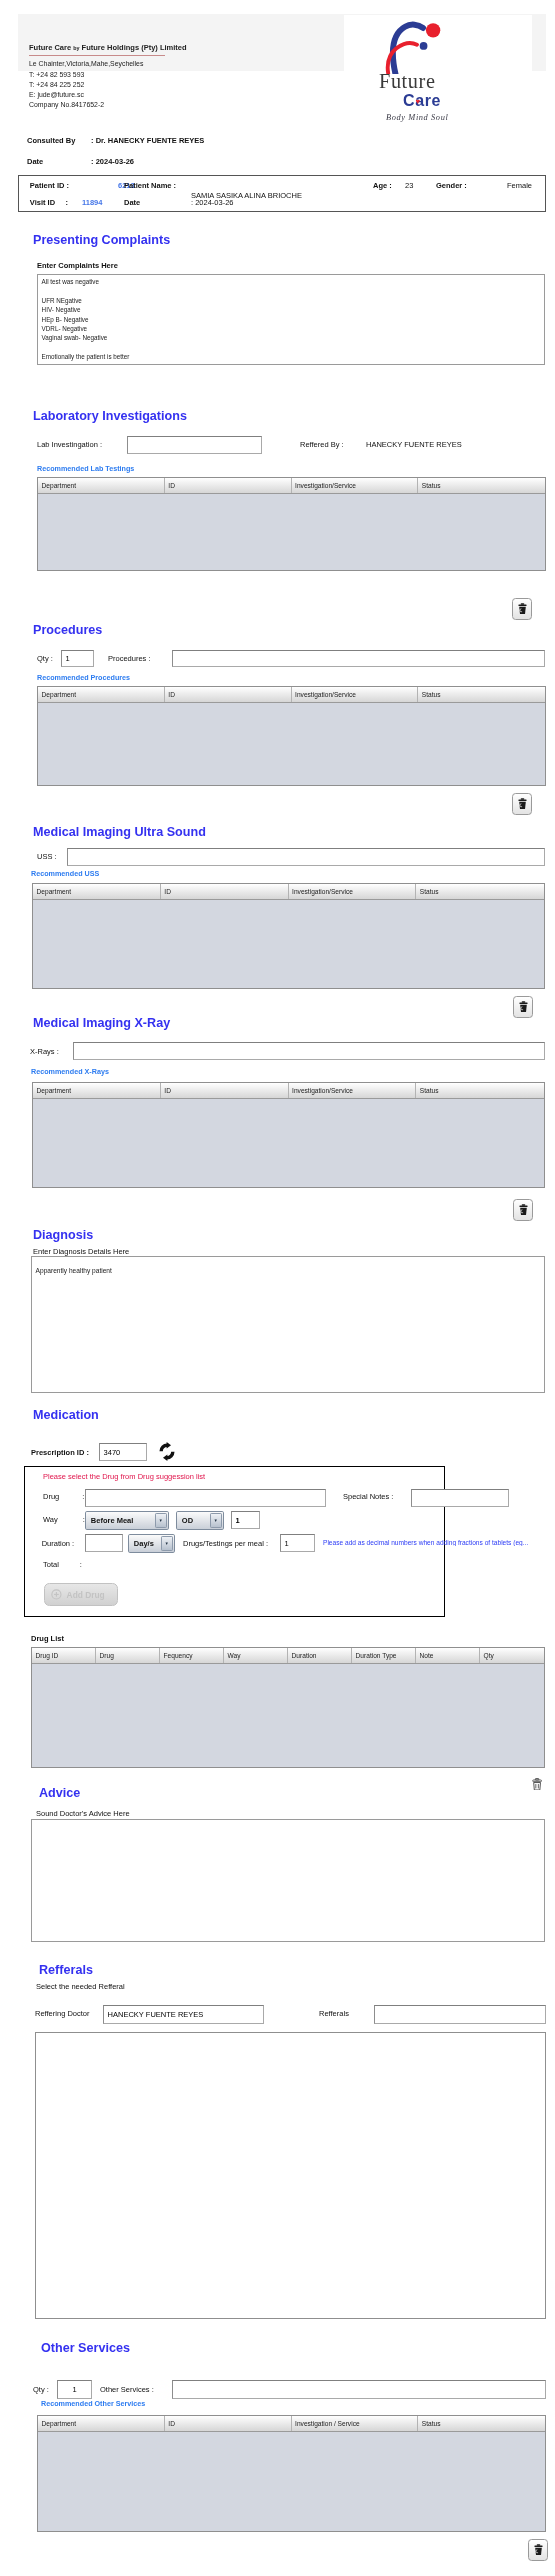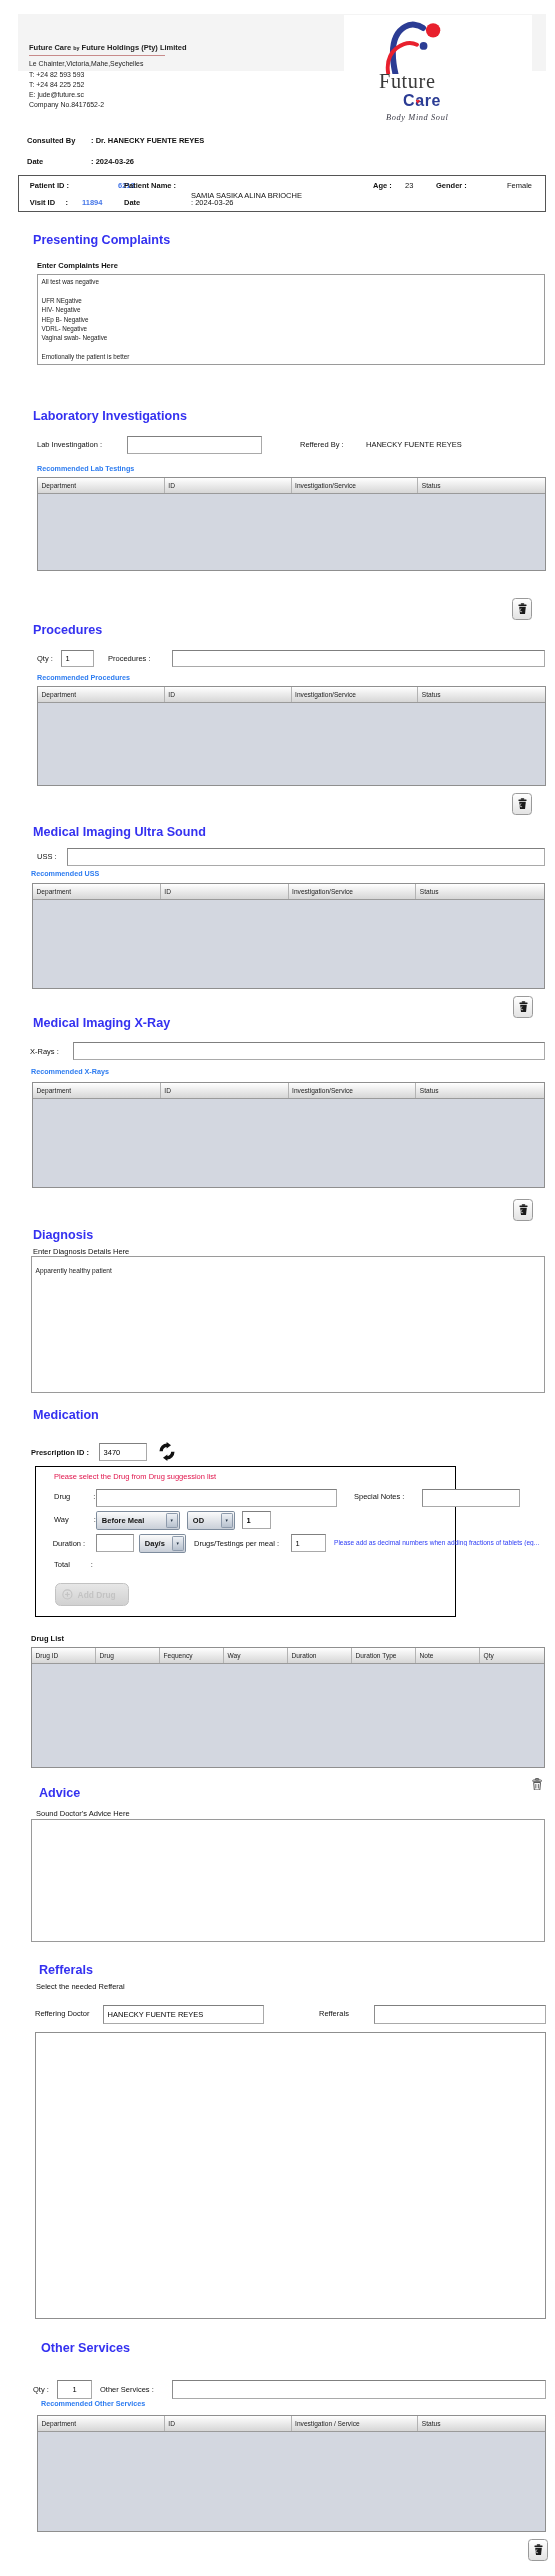--- a/index.html
+++ b/index.html
@@ -225,21 +225,21 @@
   <input class="inp" style="left: 99px; top: 1443px; width: 48px; height: 18px;" value="3470">
   <div class="abs" style="left:158px;top:1442px;width:18px;height:19px;cursor:pointer;">
     <svg width="18" height="19" viewBox="0 0 24 26">
       <path d="M12 4.5 A8 8 0 0 0 4 12.5" stroke="#111" stroke-width="4.6" fill="none"></path>
       <polygon points="11.5,0 11.5,9 17.5,4.5" fill="#111"></polygon>
       <path d="M12 21.5 A8 8 0 0 0 20 13.5" stroke="#111" stroke-width="4.6" fill="none"></path>
       <polygon points="12.5,26 12.5,17 6.5,21.5" fill="#111"></polygon>
     </svg>
   </div>
 
-  <div class="med-box" style="left:35px;top:1466px;width:421px;height:151px;">
+  <div class="med-box" style="left:24px;top:1466px;width:421px;height:151px;">
     <div class="abs warn" style="left:18px;top:5.4px;">Please select the Drug from Drug suggession list</div>
     <span class="abs lbl" style="left:18px;top:25px;">Drug&nbsp;&nbsp;&nbsp;&nbsp;&nbsp;&nbsp;&nbsp;&nbsp;&nbsp;&nbsp;&nbsp;:</span>
     <input class="inp" style="left: 60px; top: 21.5px; width: 241px; height: 18px;" value="">
     <span class="abs lbl" style="left:318px;top:25px;">Special Notes  :</span>
     <span class="abs lbl" style="left:383px;top:25px;"></span>
     <input class="inp" style="left: 386px; top: 21.5px; width: 98px; height: 18px;" value="">
 
     <span class="abs lbl" style="left:18px;top:48px;">Way&nbsp;&nbsp;&nbsp;&nbsp;&nbsp;&nbsp;&nbsp;&nbsp;&nbsp;&nbsp;&nbsp;&nbsp;:</span>
     <div class="combo" style="left:60px;top:44px;width:84px;height:19px;">
       <span>Before Meal</span>

